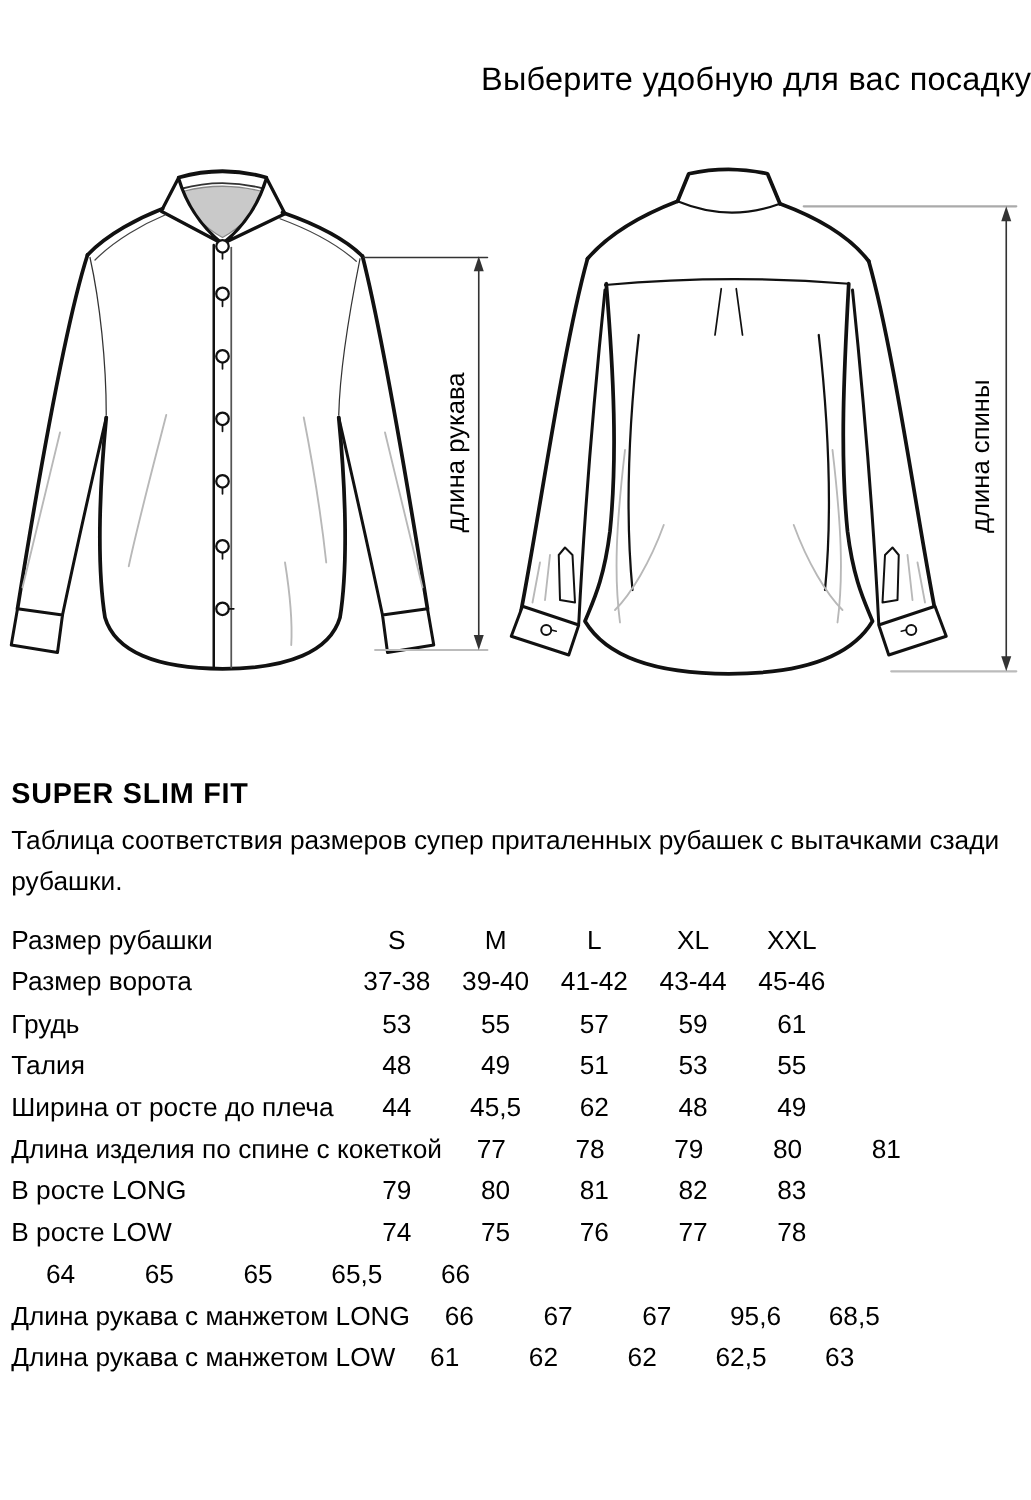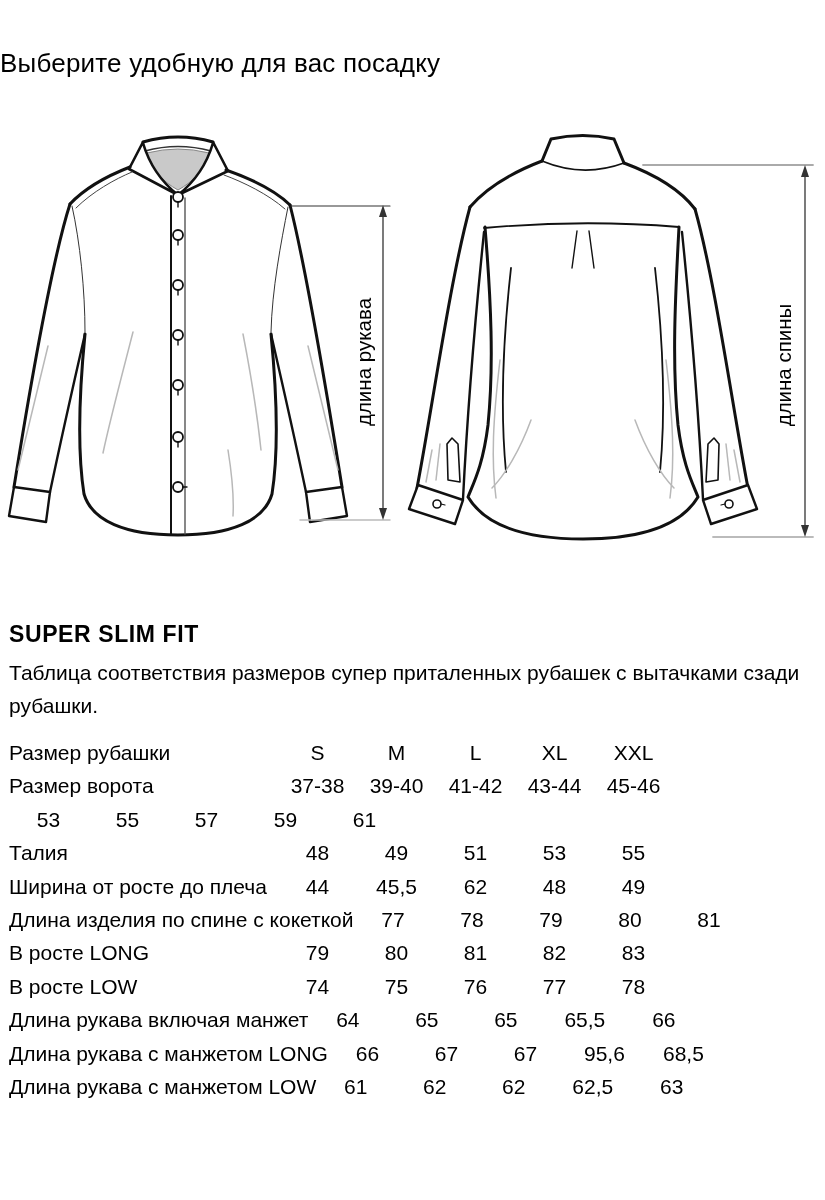--- a/index.html
+++ b/index.html
@@ -3,21 +3,21 @@
 <meta charset="utf-8">
 <style>
   * { margin:0; padding:0; box-sizing:border-box; }
   html,body { background:#ffffff; }
   .page {
     position:relative; width:825px; height:1200px; background:#fff;
     font-family:"Liberation Sans", sans-serif; color:#000; overflow:hidden;
   }
   .title {
     position:absolute; top:48px; left:0; width:100%;
-    text-align:left; font-size:26px; font-weight:400; letter-spacing:0.2px;
+    text-align:right; font-size:26px; font-weight:400; letter-spacing:0.2px;
   }
   .diagram { position:absolute; top:120px; left:0; width:825px; height:445px; }
   .diagram text { font-family:"Liberation Sans", sans-serif; }
   .heading {
     position:absolute; top:621px; left:9px;
     font-size:23px; font-weight:700; letter-spacing:0.6px;
   }
   .desc {
     position:absolute; top:656px; left:9px; width:798px;
     font-size:21px; line-height:33px;
@@ -173,20 +173,21 @@
       </div>
       <div class="trow">
         <div class="tlabel">Размер ворота</div>
         <div class="tcell">37-38</div>
         <div class="tcell">39-40</div>
         <div class="tcell">41-42</div>
         <div class="tcell">43-44</div>
         <div class="tcell">45-46</div>
       </div>
       <div class="trow">
+        <div class="tlabel">Грудь</div>
         <div class="tcell">53</div>
         <div class="tcell">55</div>
         <div class="tcell">57</div>
         <div class="tcell">59</div>
         <div class="tcell">61</div>
       </div>
       <div class="trow">
         <div class="tlabel">Талия</div>
         <div class="tcell">48</div>
         <div class="tcell">49</div>
@@ -220,21 +221,20 @@
       </div>
       <div class="trow">
         <div class="tlabel">В росте LOW</div>
         <div class="tcell">74</div>
         <div class="tcell">75</div>
         <div class="tcell">76</div>
         <div class="tcell">77</div>
         <div class="tcell">78</div>
       </div>
       <div class="trow">
-        <div class="tlabel">Длина рукава включая манжет</div>
         <div class="tcell">64</div>
         <div class="tcell">65</div>
         <div class="tcell">65</div>
         <div class="tcell">65,5</div>
         <div class="tcell">66</div>
       </div>
       <div class="trow">
         <div class="tlabel">Длина рукава с манжетом LONG</div>
         <div class="tcell">66</div>
         <div class="tcell">67</div>

